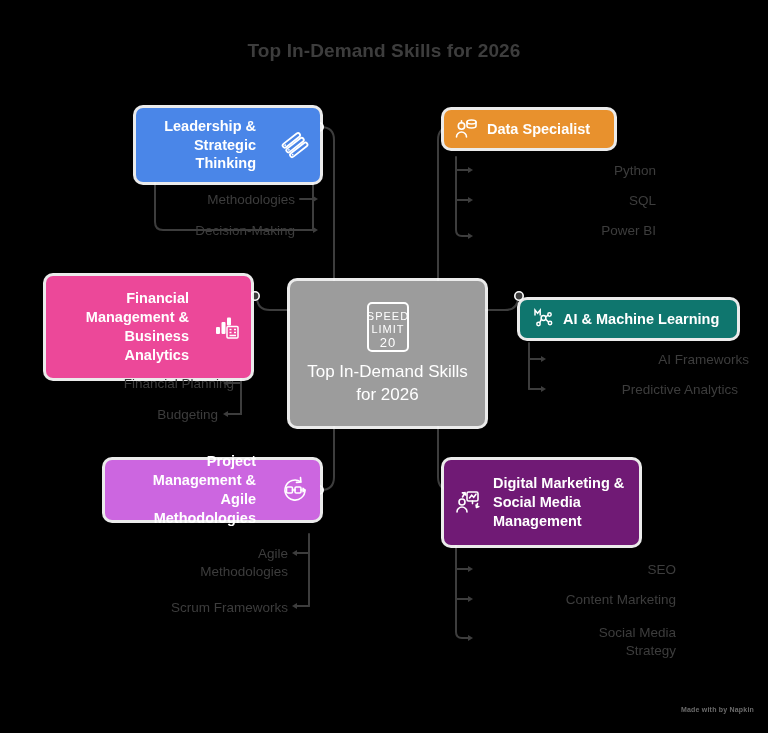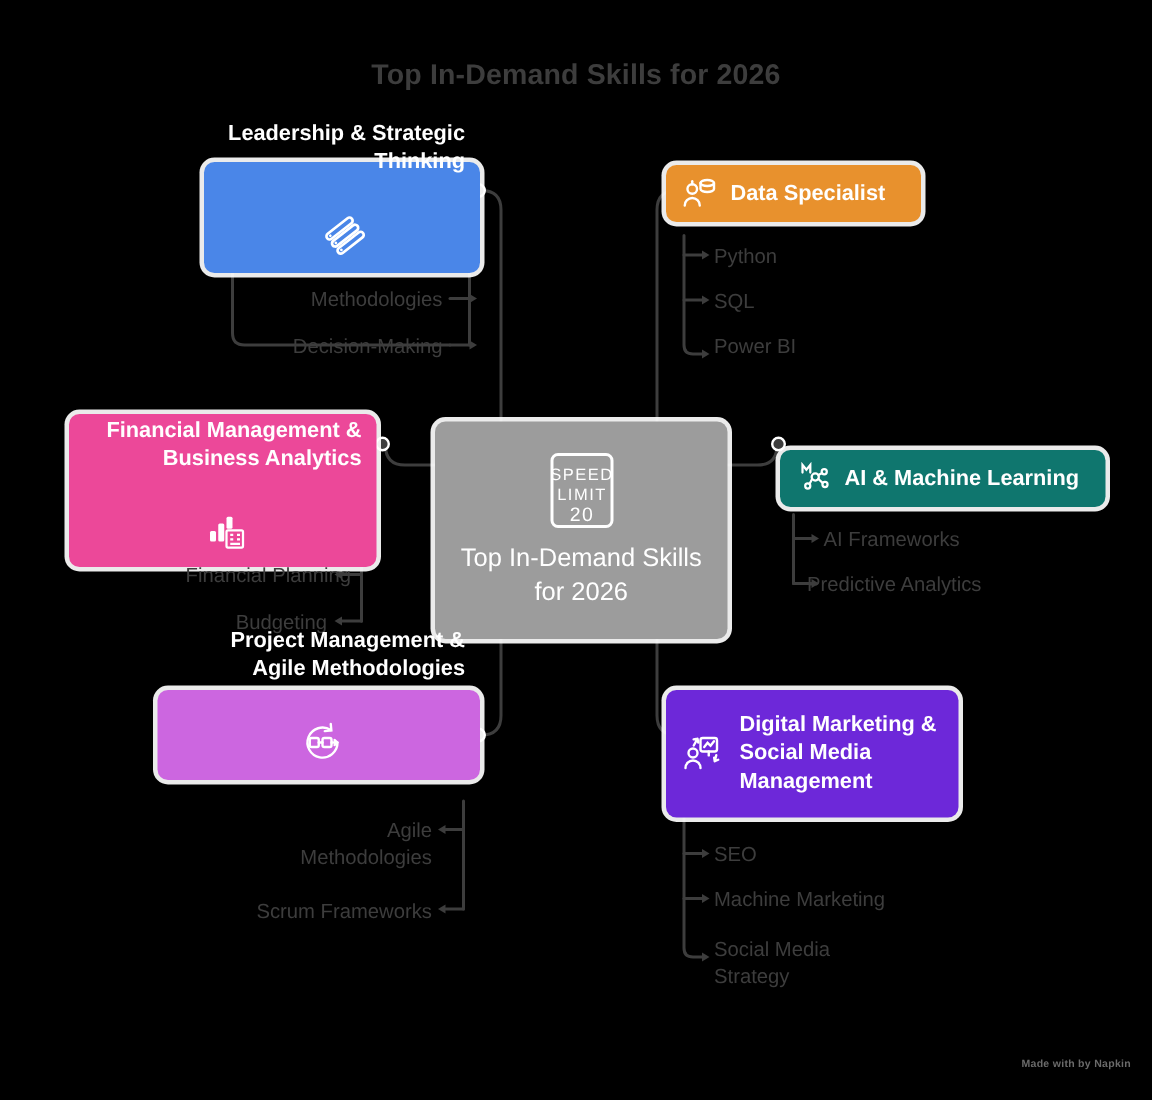--- a/index.html
+++ b/index.html
@@ -89,45 +89,43 @@
   }
   .node .node-icon {
     flex: 0 0 auto;
     display: flex;
     align-items: center;
     justify-content: center;
   }
 
   
   .node.icon-right {
-    justify-content: flex-end;
     padding: 10px 10px 10px 14px;
     gap: 24px;
-    flex-direction: column;
   }
   .node.icon-right .node-label { text-align: right; }
 
   
   .node.icon-left {
     justify-content: flex-start;
     padding: 10px 14px 10px 10px;
     gap: 9px;
   }
   .node.icon-left .node-label { text-align: left; }
 
   
   .leaf {
     position: absolute;
     color: #3d3d3d;
     font-size: 13.5px;
     line-height: 1.32;
     white-space: pre-line;
   }
   .leaf.align-right { text-align: right; }
-  .leaf.align-left  { text-align: left; }
+  .leaf.align-left  { text-align: right; }
 
   
   .watermark {
     position: absolute;
     right: 14px;
     bottom: 20px;
     color: #6b6b6b;
     font-size: 7px;
     font-weight: bold;
     letter-spacing: 0.2px;
@@ -310,38 +308,38 @@
           <path d="M12.5,15 h2.5"></path>
           <path d="M21,15 h3.5 M23,13.3 l1.8,1.7 l-1.8,1.7"></path>
         </g>
       </svg>
     </div>
   </div>
   <div class="leaf align-right" style="left:130px; top:545px; width:158px;">Agile
 Methodologies</div>
   <div class="leaf align-right" style="left:130px; top:599px; width:158px;">Scrum Frameworks</div>
 
-  <div class="node icon-left" style="left:444px; top:460px; width:195px; height:85px; background:#6d28d9;">
+  <div class="node icon-left" style="left:444px; top:460px; width:195px; height:85px; background:#701a75;">
     <div class="node-icon">
       <svg width="30" height="30" viewBox="0 0 30 30" xmlns="http://www.w3.org/2000/svg">
         <g fill="none" stroke="#ffffff" stroke-width="1.6" stroke-linecap="round">
           <rect x="13" y="4" width="11" height="9" rx="1.5"></rect>
           <path d="M15.5,10 l2.2,-2.8 l2,2 l2.3,-3"></path>
           <path d="M18.5,13 v2.6"></path>
           <circle cx="8" cy="14" r="3"></circle>
           <path d="M3,24 a5,5 0 0 1 10,0"></path>
           <path d="M8.5,9 L11,4.5 M11,4.5 l-2.6,0.4 M11,4.5 l0.5,2.5"></path>
           <path d="M23.5,15.5 l-1,4 M22.5,19.5 l2.3,-1 M22.5,19.5 l-0.4,-2.4"></path>
         </g>
       </svg>
     </div>
     <div class="node-label">Digital Marketing &amp;
 Social Media
 Management</div>
   </div>
   <div class="leaf align-left" style="left:476px; top:561px; width:200px;">SEO</div>
-  <div class="leaf align-left" style="left:476px; top:591px; width:200px;">Machine Marketing</div>
+  <div class="leaf align-left" style="left:476px; top:591px; width:200px;">Content Marketing</div>
   <div class="leaf align-left" style="left:476px; top:624px; width:200px;">Social Media
 Strategy</div>
 
   <div class="watermark">Made with by Napkin</div>
 
 </div>
 
 </body></html>

